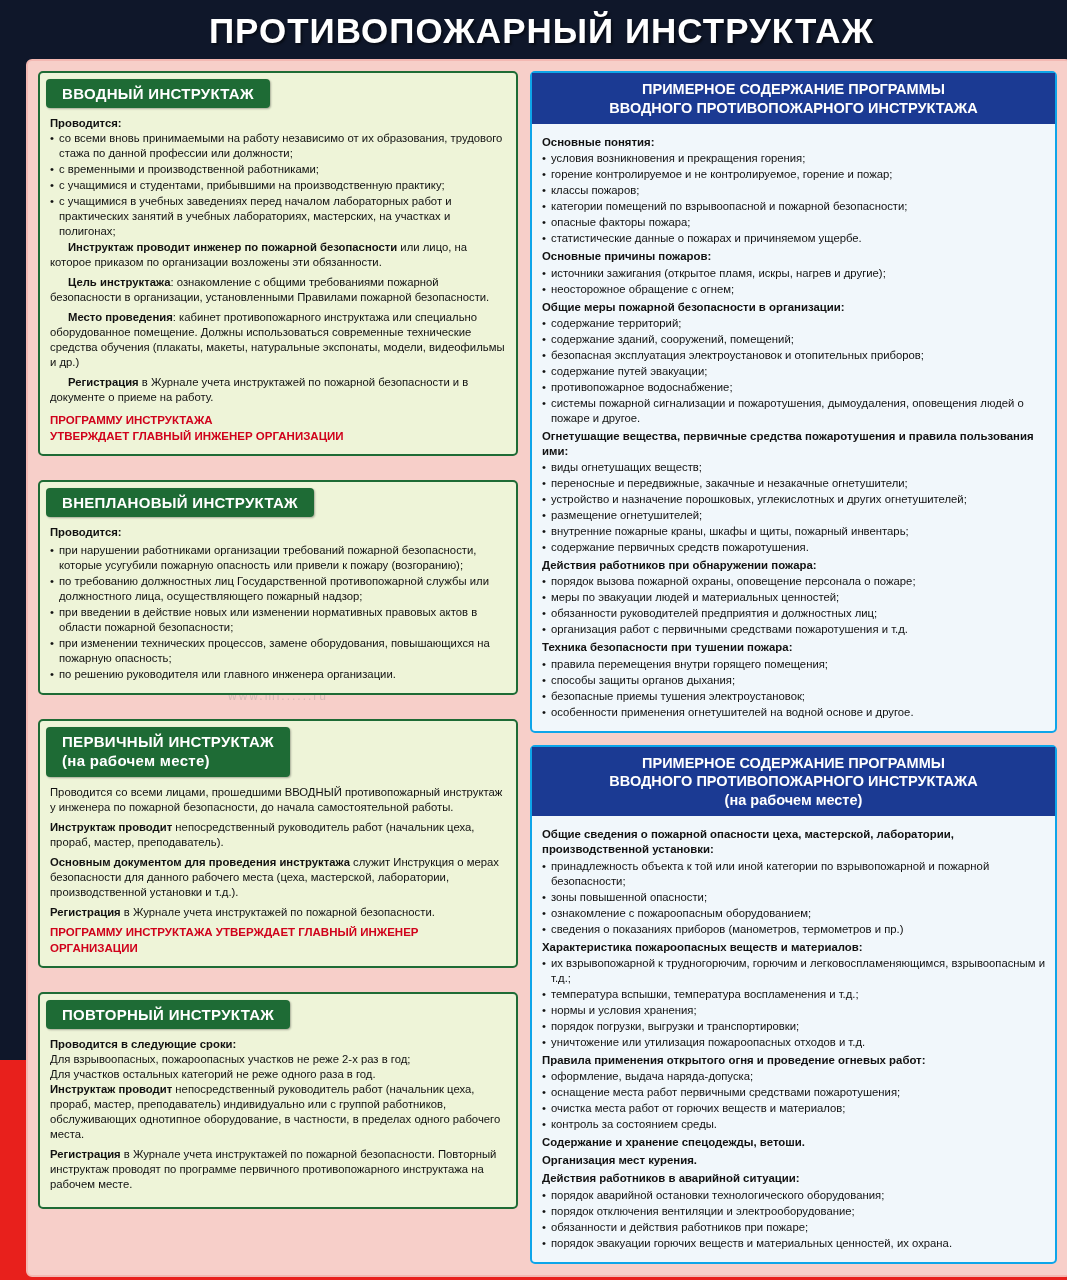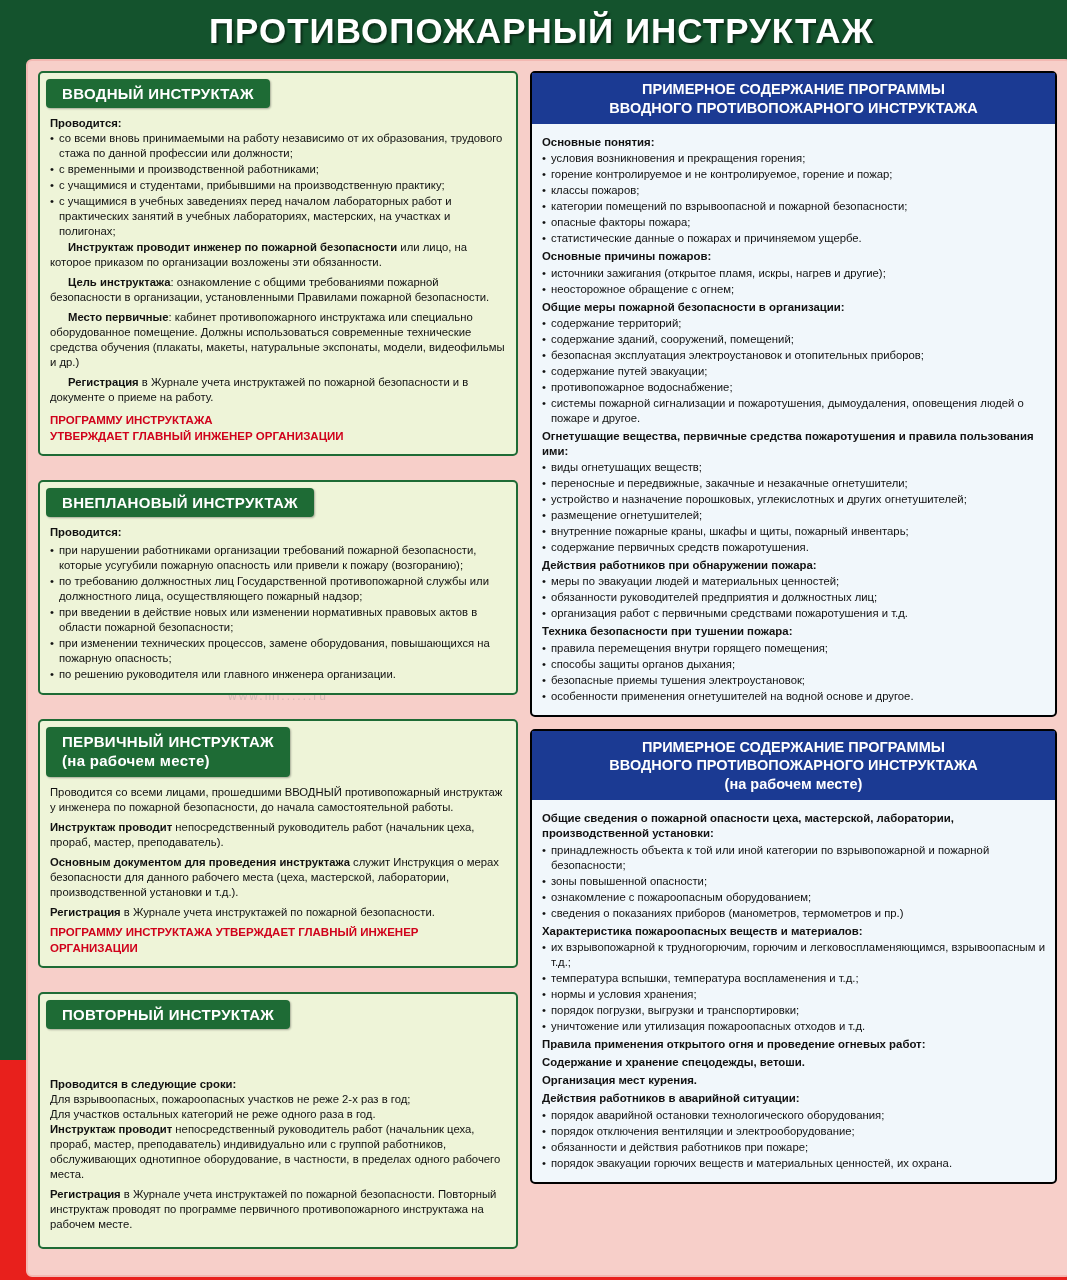--- a/index.html
+++ b/index.html
@@ -8,21 +8,21 @@
     background:#e8201c;
     font-family:"Liberation Sans", sans-serif;
     color:#111;
     overflow:hidden;
   }
   .poster{
     position:relative;
     width:1067px;height:1060px;
     box-sizing:border-box;
     padding:6px 10px 8px 26px;
-    background:#14532d;
+    background:#0f172a;
   }
   .main-title{
     text-align:center;
     font-size:35px;
     font-weight:bold;
     color:#ffffff;
     letter-spacing:1px;
     margin:5px 0 8px 0;
     text-shadow:2px 2px 2px rgba(0,0,0,.45);
   }
@@ -77,21 +77,21 @@
     color:#d0021b;
     font-weight:bold;
     font-size:11.5px;
     line-height:1.35;
     margin-top:8px;
   }
 
   
   .panel-blue{
     background:#f1f7fb;
-    border:2px solid #000000;
+    border:2px solid #0ea5e9;
     border-radius:5px;
     padding:0 0 8px 0;
     box-sizing:border-box;
   }
   .blue-head{
     background:#1b3a93;
     color:#fff;
     font-weight:bold;
     font-size:14.5px;
     text-align:center;
@@ -147,21 +147,21 @@
           <div class="body-text">
             <div style="font-weight:bold;">Проводится:</div>
             <ul class="dash">
               <li>со всеми вновь принимаемыми на работу независимо от их образования, трудового стажа по данной профессии или должности;</li>
               <li>с временными и производственной работниками;</li>
               <li>с учащимися и студентами, прибывшими на производственную практику;</li>
               <li>с учащимися в учебных заведениях перед началом лабораторных работ и практических занятий в учебных лабораториях, мастерских, на участках и полигонах;</li>
             </ul>
             <p class="indent"><b>Инструктаж проводит инженер по пожарной безопасности</b><span> или лицо, на которое приказом по организации возложены эти обязанности.</span></p>
             <p class="indent"><b>Цель инструктажа</b><span>: ознакомление с общими требованиями пожарной безопасности в организации, установленными Правилами пожарной безопасности.</span></p>
-            <p class="indent"><b>Место первичные</b><span>: кабинет противопожарного инструктажа или специально оборудованное помещение. Должны использоваться современные технические средства обучения (плакаты, макеты, натуральные экспонаты, модели, видеофильмы и др.)</span></p>
+            <p class="indent"><b>Место проведения</b><span>: кабинет противопожарного инструктажа или специально оборудованное помещение. Должны использоваться современные технические средства обучения (плакаты, макеты, натуральные экспонаты, модели, видеофильмы и др.)</span></p>
             <p class="indent"><b>Регистрация</b><span> в Журнале учета инструктажей по пожарной безопасности и в документе о приеме на работу.</span></p>
             <div class="red-center" style="white-space:pre-line;">ПРОГРАММУ ИНСТРУКТАЖА
 УТВЕРЖДАЕТ ГЛАВНЫЙ ИНЖЕНЕР ОРГАНИЗАЦИИ</div>
           </div>
         </div>
 
         <div class="panel-green">
           <div class="tab-green">ВНЕПЛАНОВЫЙ ИНСТРУКТАЖ</div>
           <div class="body-text">
             <div style="font-weight:bold;margin-bottom:3px;">Проводится:</div>
@@ -185,21 +185,21 @@
             <p><b>Инструктаж проводит</b><span> непосредственный руководитель работ (начальник цеха, прораб, мастер, преподаватель).</span></p>
             <p><b>Основным документом для проведения инструктажа</b><span> служит Инструкция о мерах безопасности для данного рабочего места (цеха, мастерской, лаборатории, производственной установки и т.д.).</span></p>
             <p><b>Регистрация</b><span> в Журнале учета инструктажей по пожарной безопасности.</span></p>
             <div class="red-center" style="margin-top:4px;">ПРОГРАММУ ИНСТРУКТАЖА УТВЕРЖДАЕТ ГЛАВНЫЙ ИНЖЕНЕР ОРГАНИЗАЦИИ</div>
           </div>
         </div>
 
         <div class="panel-green">
           <div class="tab-green">ПОВТОРНЫЙ ИНСТРУКТАЖ</div>
           <div class="body-text">
-            <div style="font-weight:bold;margin-top:40px;">Проводится в следующие сроки:</div>
+            <div style="font-weight:bold;">Проводится в следующие сроки:</div>
             <div>Для взрывоопасных, пожароопасных участков не реже 2-х раз в год;</div>
             <div>Для участков остальных категорий не реже одного раза в год.</div>
             <p><b>Инструктаж проводит</b><span> непосредственный руководитель работ (начальник цеха, прораб, мастер, преподаватель) индивидуально или с группой работников, обслуживающих однотипное оборудование, в частности, в пределах одного рабочего места.</span></p>
             <p><b>Регистрация</b><span> в Журнале учета инструктажей по пожарной безопасности. Повторный инструктаж проводят по программе первичного противопожарного инструктажа на рабочем месте.</span></p>
           </div>
         </div>
 
       </div>
 
       <div class="col-right">
@@ -240,20 +240,21 @@
               <li>виды огнетушащих веществ;</li>
               <li>переносные и передвижные, закачные и незакачные огнетушители;</li>
               <li>устройство и назначение порошковых, углекислотных и других огнетушителей;</li>
               <li>размещение огнетушителей;</li>
               <li>внутренние пожарные краны, шкафы и щиты, пожарный инвентарь;</li>
               <li>содержание первичных средств пожаротушения.</li>
             </ul>
 
             <div class="sec-head">Действия работников при обнаружении пожара:</div>
             <ul class="dash">
+              <li>порядок вызова пожарной охраны, оповещение персонала о пожаре;</li>
               <li>меры по эвакуации людей и материальных ценностей;</li>
               <li>обязанности руководителей предприятия и должностных  лиц;</li>
               <li>организация работ с первичными средствами пожаротушения и т.д.</li>
             </ul>
 
             <div class="sec-head">Техника безопасности при тушении пожара:</div>
             <ul class="dash">
               <li>правила перемещения внутри горящего помещения;</li>
               <li>способы защиты органов дыхания;</li>
               <li>безопасные приемы тушения электроустановок;</li>
@@ -280,20 +281,26 @@
             <div class="sec-head">Характеристика пожароопасных веществ и материалов:</div>
             <ul class="dash">
               <li>их взрывопожарной к трудногорючим, горючим и легковоспламеняющимся, взрывоопасным и т.д.;</li>
               <li>температура вспышки, температура воспламенения и т.д.;</li>
               <li>нормы и условия хранения;</li>
               <li>порядок погрузки, выгрузки и транспортировки;</li>
               <li>уничтожение или утилизация пожароопасных отходов и т.д.</li>
             </ul>
 
             <div class="sec-head">Правила применения открытого огня и проведение огневых работ:</div>
+            <ul class="dash">
+              <li>оформление, выдача наряда-допуска;</li>
+              <li>оснащение места работ первичными средствами пожаротушения;</li>
+              <li>очистка места работ от горючих веществ и материалов;</li>
+              <li>контроль за состоянием среды.</li>
+            </ul>
 
             <div class="sec-head">Содержание и хранение спецодежды, ветоши.</div>
             <div class="sec-head">Организация мест курения.</div>
 
             <div class="sec-head">Действия работников в аварийной ситуации:</div>
             <ul class="dash">
               <li>порядок аварийной остановки технологического оборудования;</li>
               <li>порядок отключения вентиляции и электрооборудование;</li>
               <li>обязанности и действия работников при пожаре;</li>
               <li>порядок эвакуации горючих веществ и материальных ценностей, их охрана.</li>

